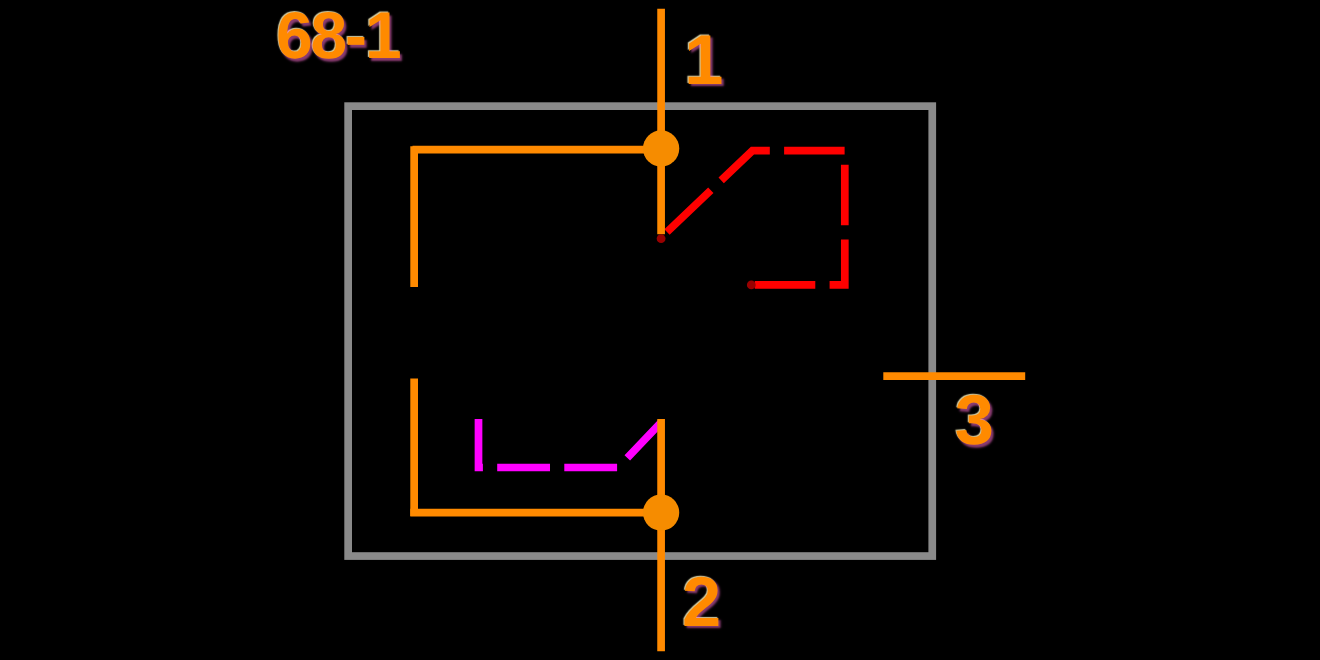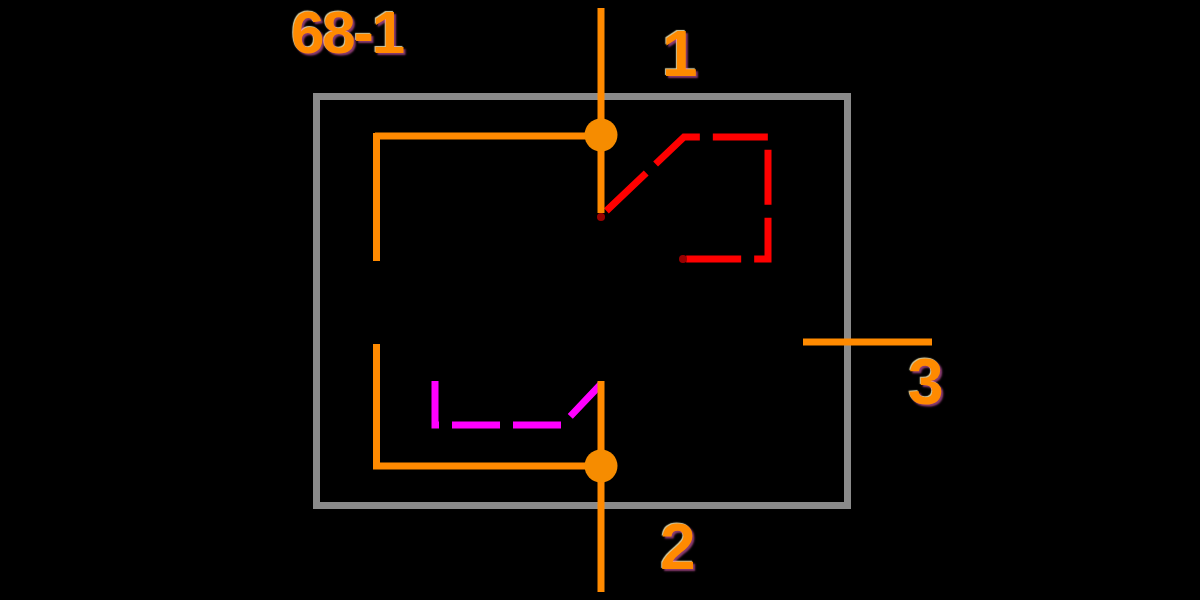--- a/index.html
+++ b/index.html
@@ -21,21 +21,20 @@
     left: 0;
     top: 0;
   }
   .pin-label, .component-label {
     position: absolute;
     font-weight: bold;
     line-height: 1;
     white-space: nowrap;
     text-shadow: 2px 2px 2px rgba(255,110,210,0.55), -1px -1px 1px rgba(255,245,190,0.85);
     user-select: none;
-    margin-left: 40px;
   }
   .component-label {
     font-size: 60px;
     letter-spacing: -2px;
     left: 251px;
     top: 3px;
   }
   .pin-label { font-size: 64px; }
   .pin-label-1 { left: 622px; top: 22px; }
   .pin-label-2 { left: 620px; top: 515px; }

